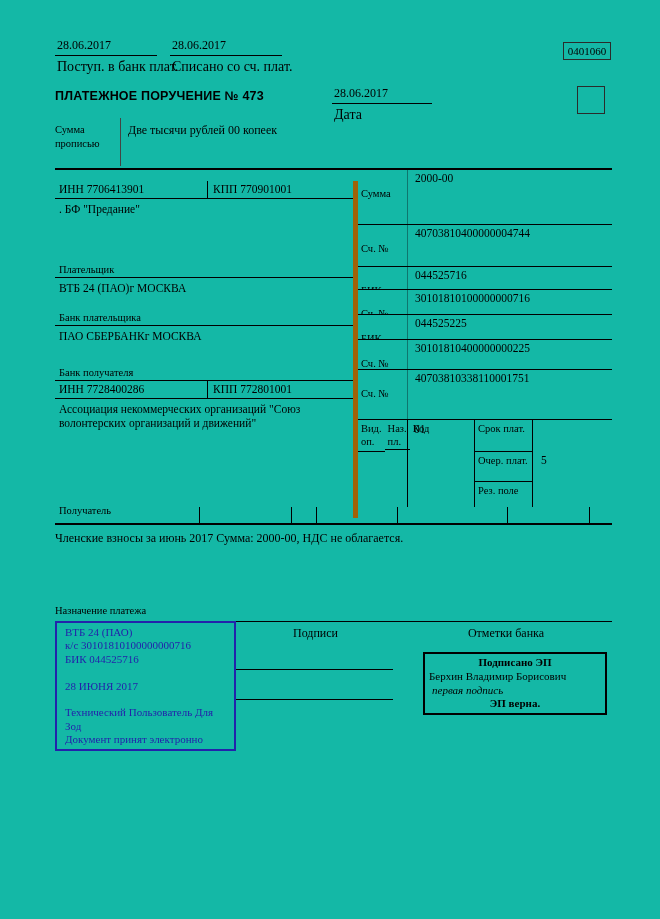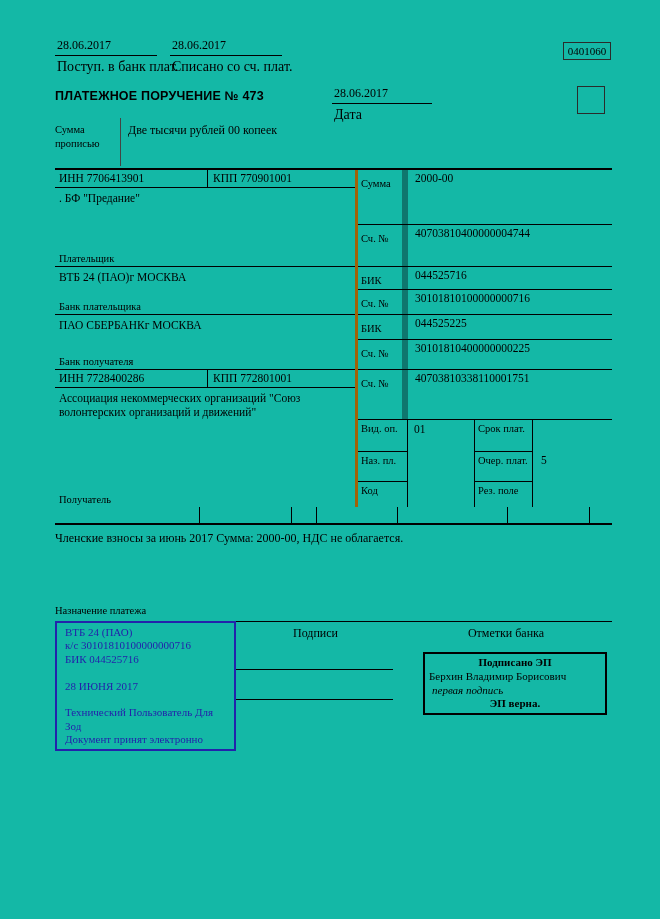--- a/index.html
+++ b/index.html
@@ -27,40 +27,40 @@
   
   .amw-label { left:55px; top:123px; width:60px; font-size:10.5px; line-height:1.35; }
   .amw-divider { left:120px; top:118px; width:1px; height:48px; background:#444; }
   .amw-value { left:128px; top:123px; font-size:12px; }
 
   
   .table {
     left:55px; top:168px; width:557px; height:357px;
     border-top:2px solid #000; border-bottom:2px solid #000;
   }
-  .tleft  { position:absolute; left:0; top:0; width:303px; height:337px; border-right:3px solid #a16207; }
+  .tleft  { position:absolute; left:0; top:11px; width:303px; height:337px; border-right:5px solid #a16207; }
   .tright { position:absolute; left:303px; top:0; width:254px; height:337px; }
   .thinrow{ position:absolute; left:0; top:337px; width:557px; height:16px; display:flex; }
   .thinrow .mcell { border-right:1px solid #000; height:100%; }
   .thinrow .mcell:last-child { border-right:none; }
 
   .trow { position:relative; width:100%; border-bottom:1px solid #000; overflow:hidden; }
   .trow.last { border-bottom:none; }
   .split { display:flex; }
   .v   { font-size:11.5px; }
   .cell-inn { width:153px; border-right:1px solid #000; padding:2px 4px; }
   .cell-kpp { flex:1; padding:2px 5px; }
   .cell-name { padding:3px 4px 0 4px; font-size:11.5px; line-height:1.25; }
   .sect-lbl { position:absolute; left:4px; bottom:2px; font-size:10.5px; }
 
   .rrow { position:relative; width:100%; display:flex; border-bottom:1px solid #000; overflow:hidden; }
-  .rrow .rl { width:50px; border-right:6px solid #0f766e; padding:8px 3px; font-size:10.5px;font-family:Liberation Serif, serif; }
+  .rrow .rl { width:50px; border-right:1px solid #0f766e; padding:18px 3px; font-size:10.5px;font-family:Liberation Serif, serif; }
   .rrow .rv { flex:1; padding:2px 7px; font-size:11.5px; }
   .r8 { display:flex; border-bottom:none; height:87px; }
-  .colL1 { width:50px; border-right:1px solid #000; display:flex; flex-direction:column; }
+  .colL1 { width:50px; border-right:1px solid #000; display:flex; flex-direction:row; }
   .colV1 { width:67px; border-right:1px solid #000; padding:3px 6px; font-size:11.5px; }
   .colL2 { width:58px; border-right:1px solid #000; display:flex; flex-direction:column; }
   .colV2 { flex:1; padding:34px 8px 0 8px; font-size:11.5px; }
   .sc { padding:2px 3px; font-size:10.5px; border-bottom:1px solid #000; line-height:1.25; }
   .sc.last { border-bottom:none; flex:1; }
   .sc.h32 { height:32px; } .sc.h30 { height:30px; }
 
   
   .purpose { left:55px; top:531px; font-size:12px; }
   .purpose-lbl { left:55px; top:605px; font-size:10.5px; }

